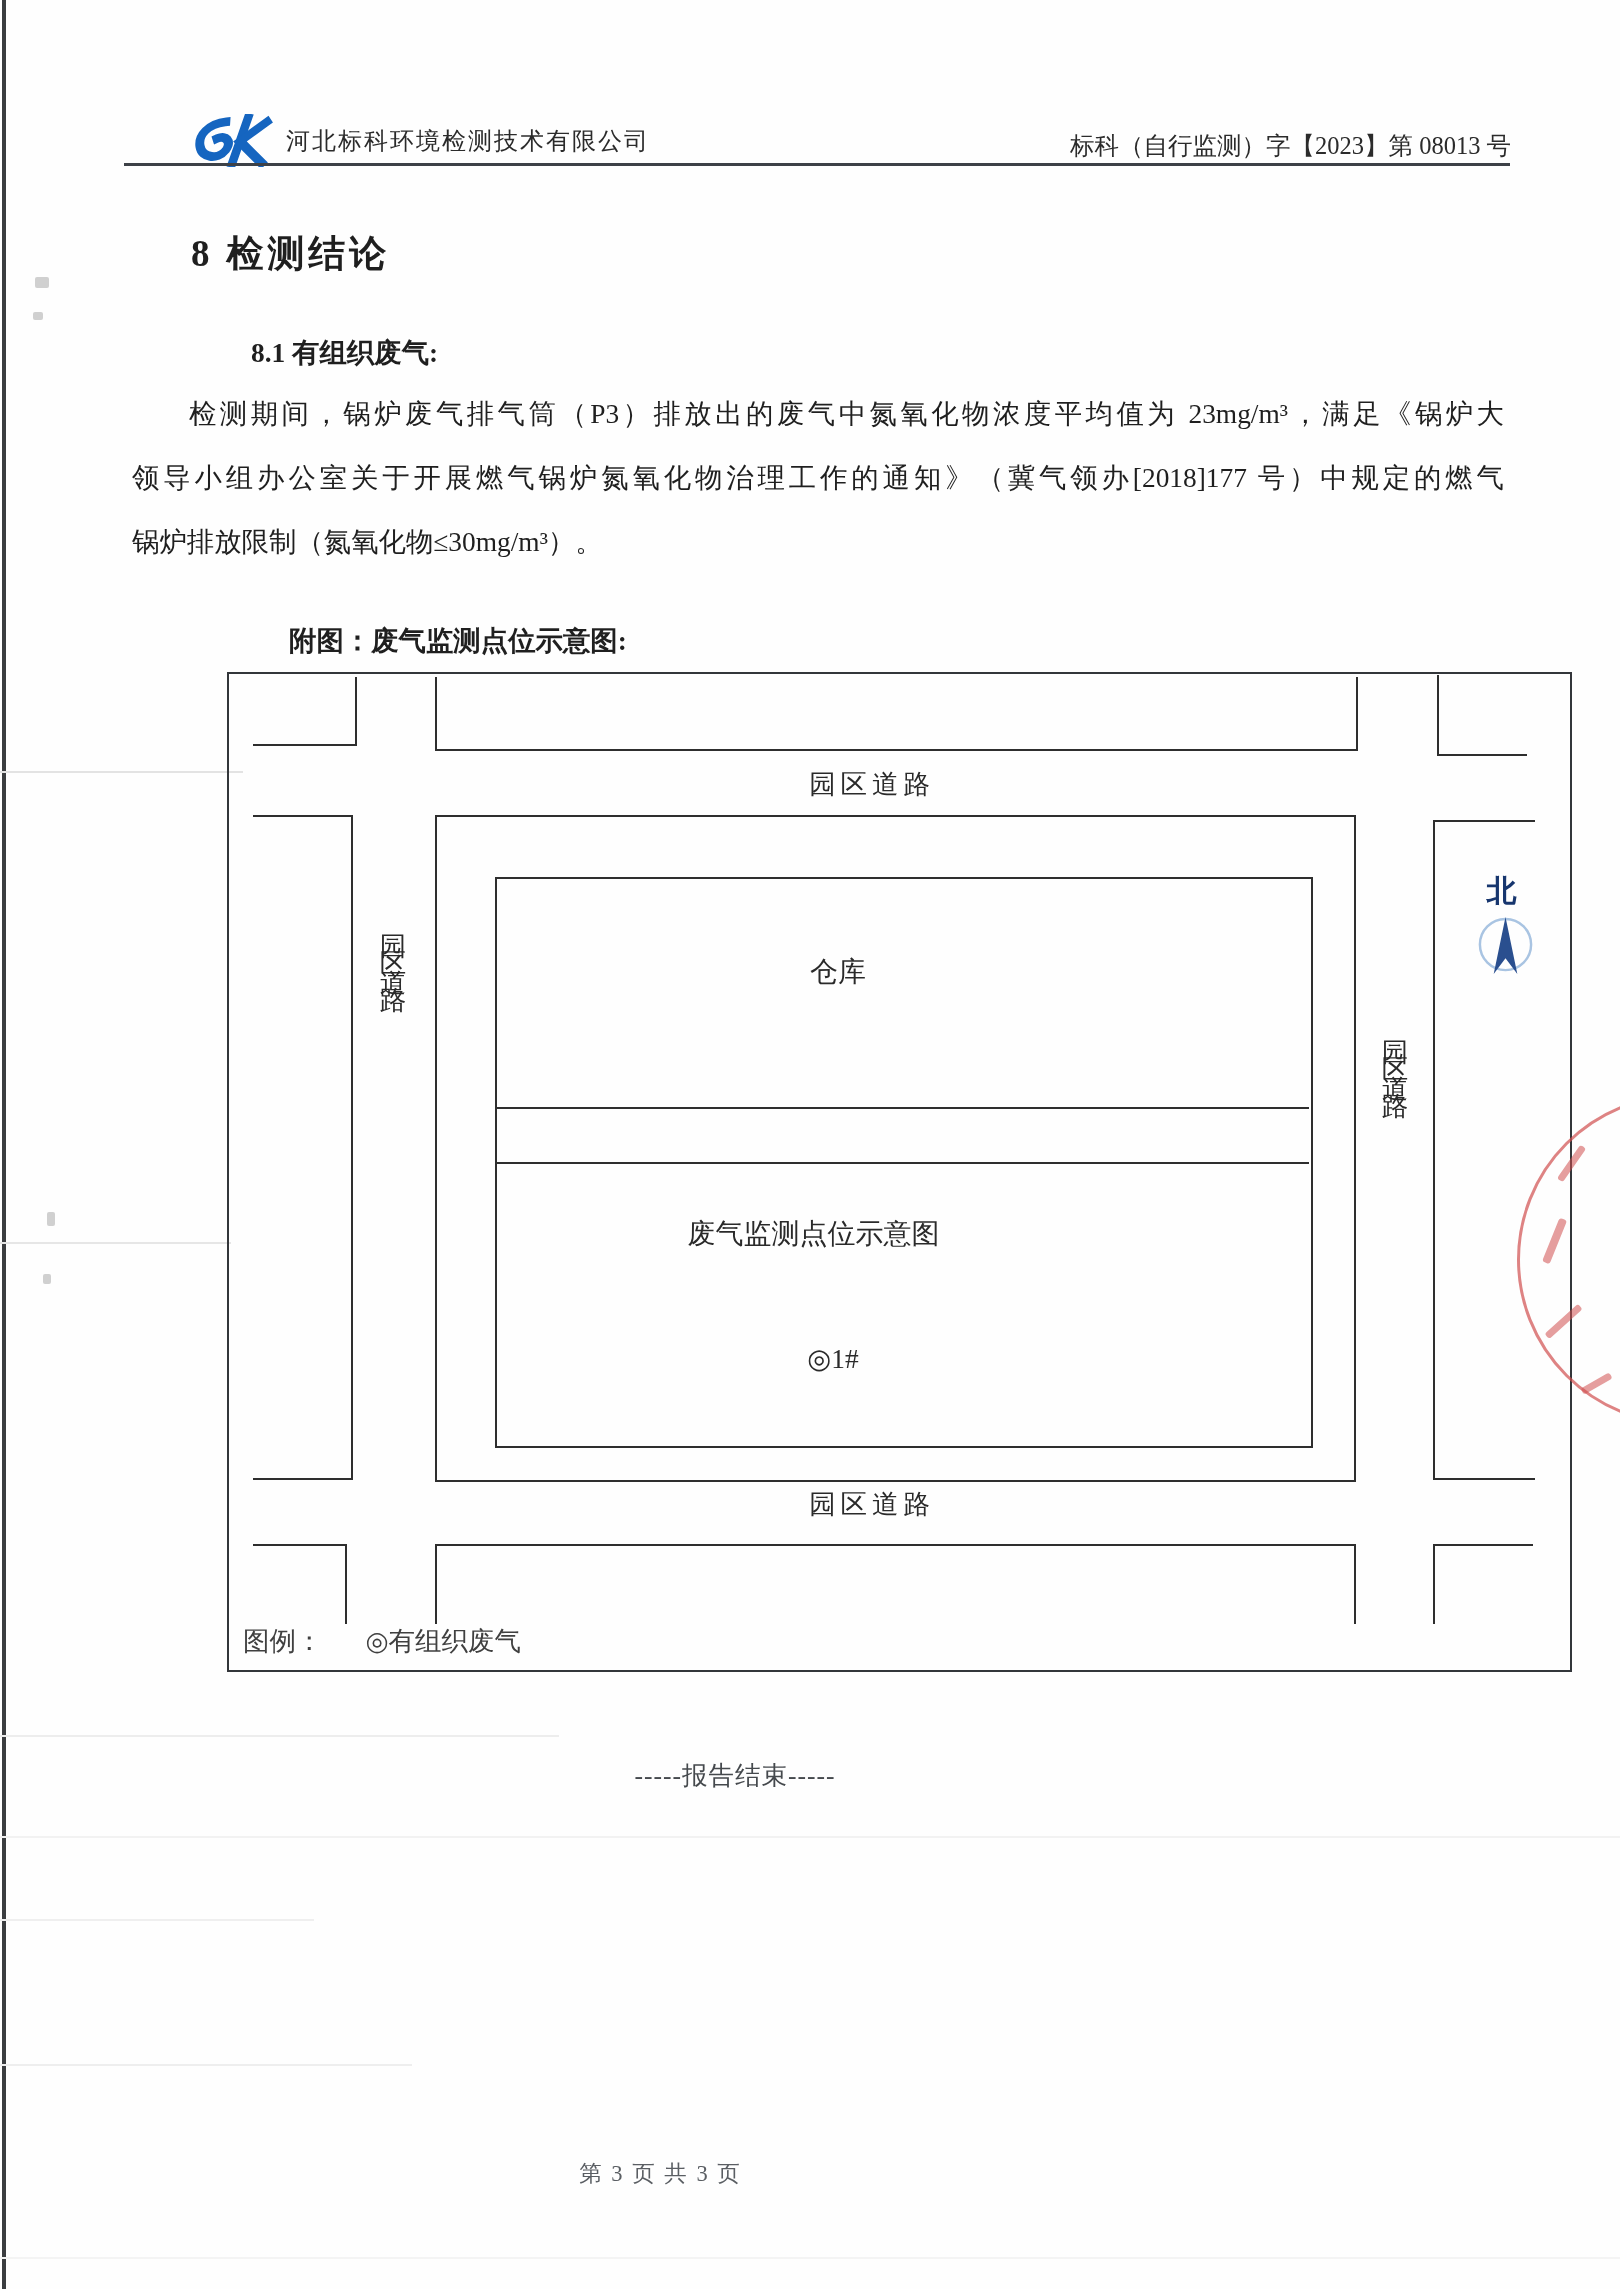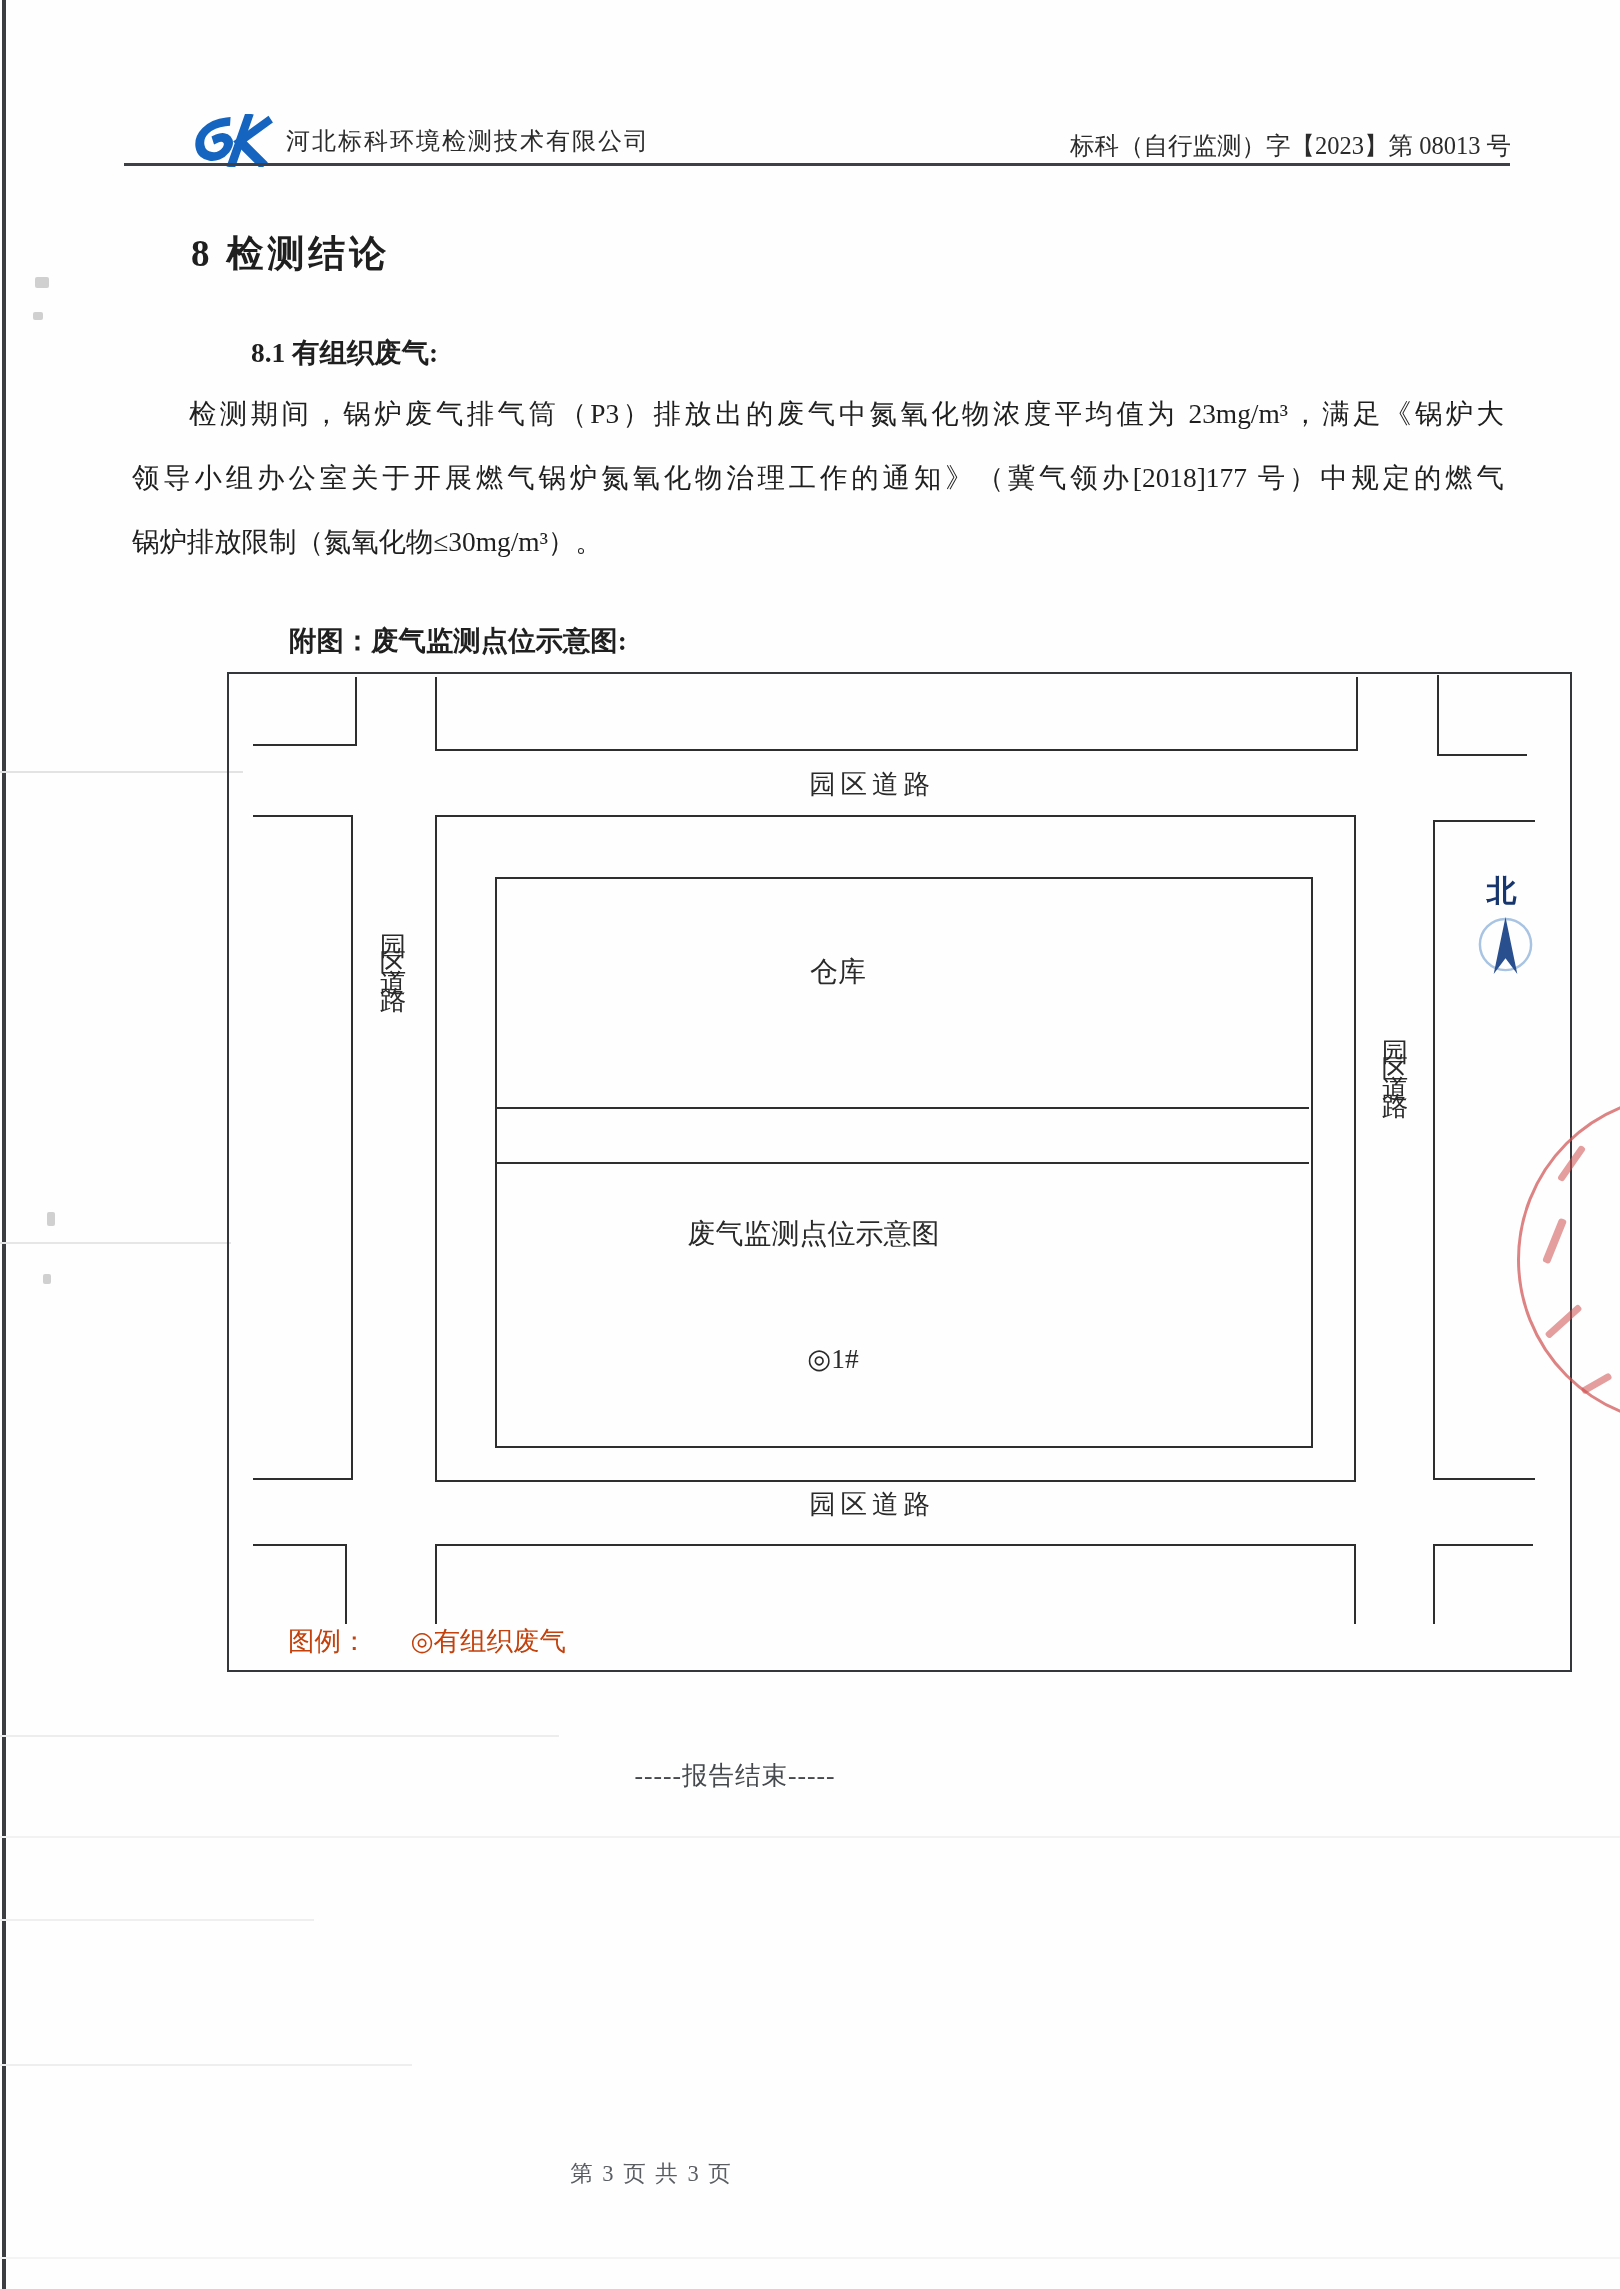--- a/index.html
+++ b/index.html
@@ -22,29 +22,29 @@
   
   .frame{left:227px;top:672px;width:1341px;height:996px;border:2px solid #33363a;}
   .d-blk{position:absolute;}
   .bld{left:495px;top:877px;width:814px;height:567px;border:2px solid #2e2e2e;}
   .hline{position:absolute;background:#2e2e2e;height:2px;}
   .lbl{position:absolute;font-size:28px;color:#2a2a2a;text-align:center;}
   .road-lbl{position:absolute;font-size:26.5px;color:#2a2a2a;text-align:center;letter-spacing:4.9px;}
   .road-vert{position:absolute;font-size:26.5px;color:#2a2a2a;writing-mode:vertical-rl;
              text-orientation:upright;letter-spacing:17.6px;}
   .north-lbl{left:1466px;top:871px;width:71px;text-align:center;font-size:30px;font-weight:bold;color:#17366e;}
-  .legend{left:243px;top:1623px;font-size:26.5px;color:#c2410c;margin-left:45px;}
+  .legend{left:243px;top:1623px;font-size:26.5px;color:#404040;}
   .legend .legend-item{margin-left:43px;}
   
   .stamp-circle{left:1517px;top:1094px;width:325px;height:325px;border-radius:50%;
                 border:3.9px solid rgba(208,78,78,0.70);}
   .stamp-stroke{position:absolute;background:rgba(208,78,78,0.55);border-radius:2.9px;}
   
   .end-marker{left:490px;top:1758px;width:490px;text-align:center;font-size:25.5px;color:#45494d;letter-spacing:1px;}
-  .page-footer{left:0;top:2158px;width:1303px;text-align:center;font-size:22.5px;color:#5a5e63;letter-spacing:2px;}
+  .page-footer{left:0;top:2158px;width:1303px;text-align:center;font-size:22.5px;color:#5a5e63;letter-spacing:2px;padding-left:9px;}
   
   .edge-line{left:2px;top:0;width:3.9px;height:2290px;background:#26282b;opacity:.9;}
   .streak{position:absolute;height:2px;}
   .speck{position:absolute;background:#9a9a9a;opacity:.45;border-radius:2px;}
 </style>
 </head>
 <body>
 
 <div class="page">
 

